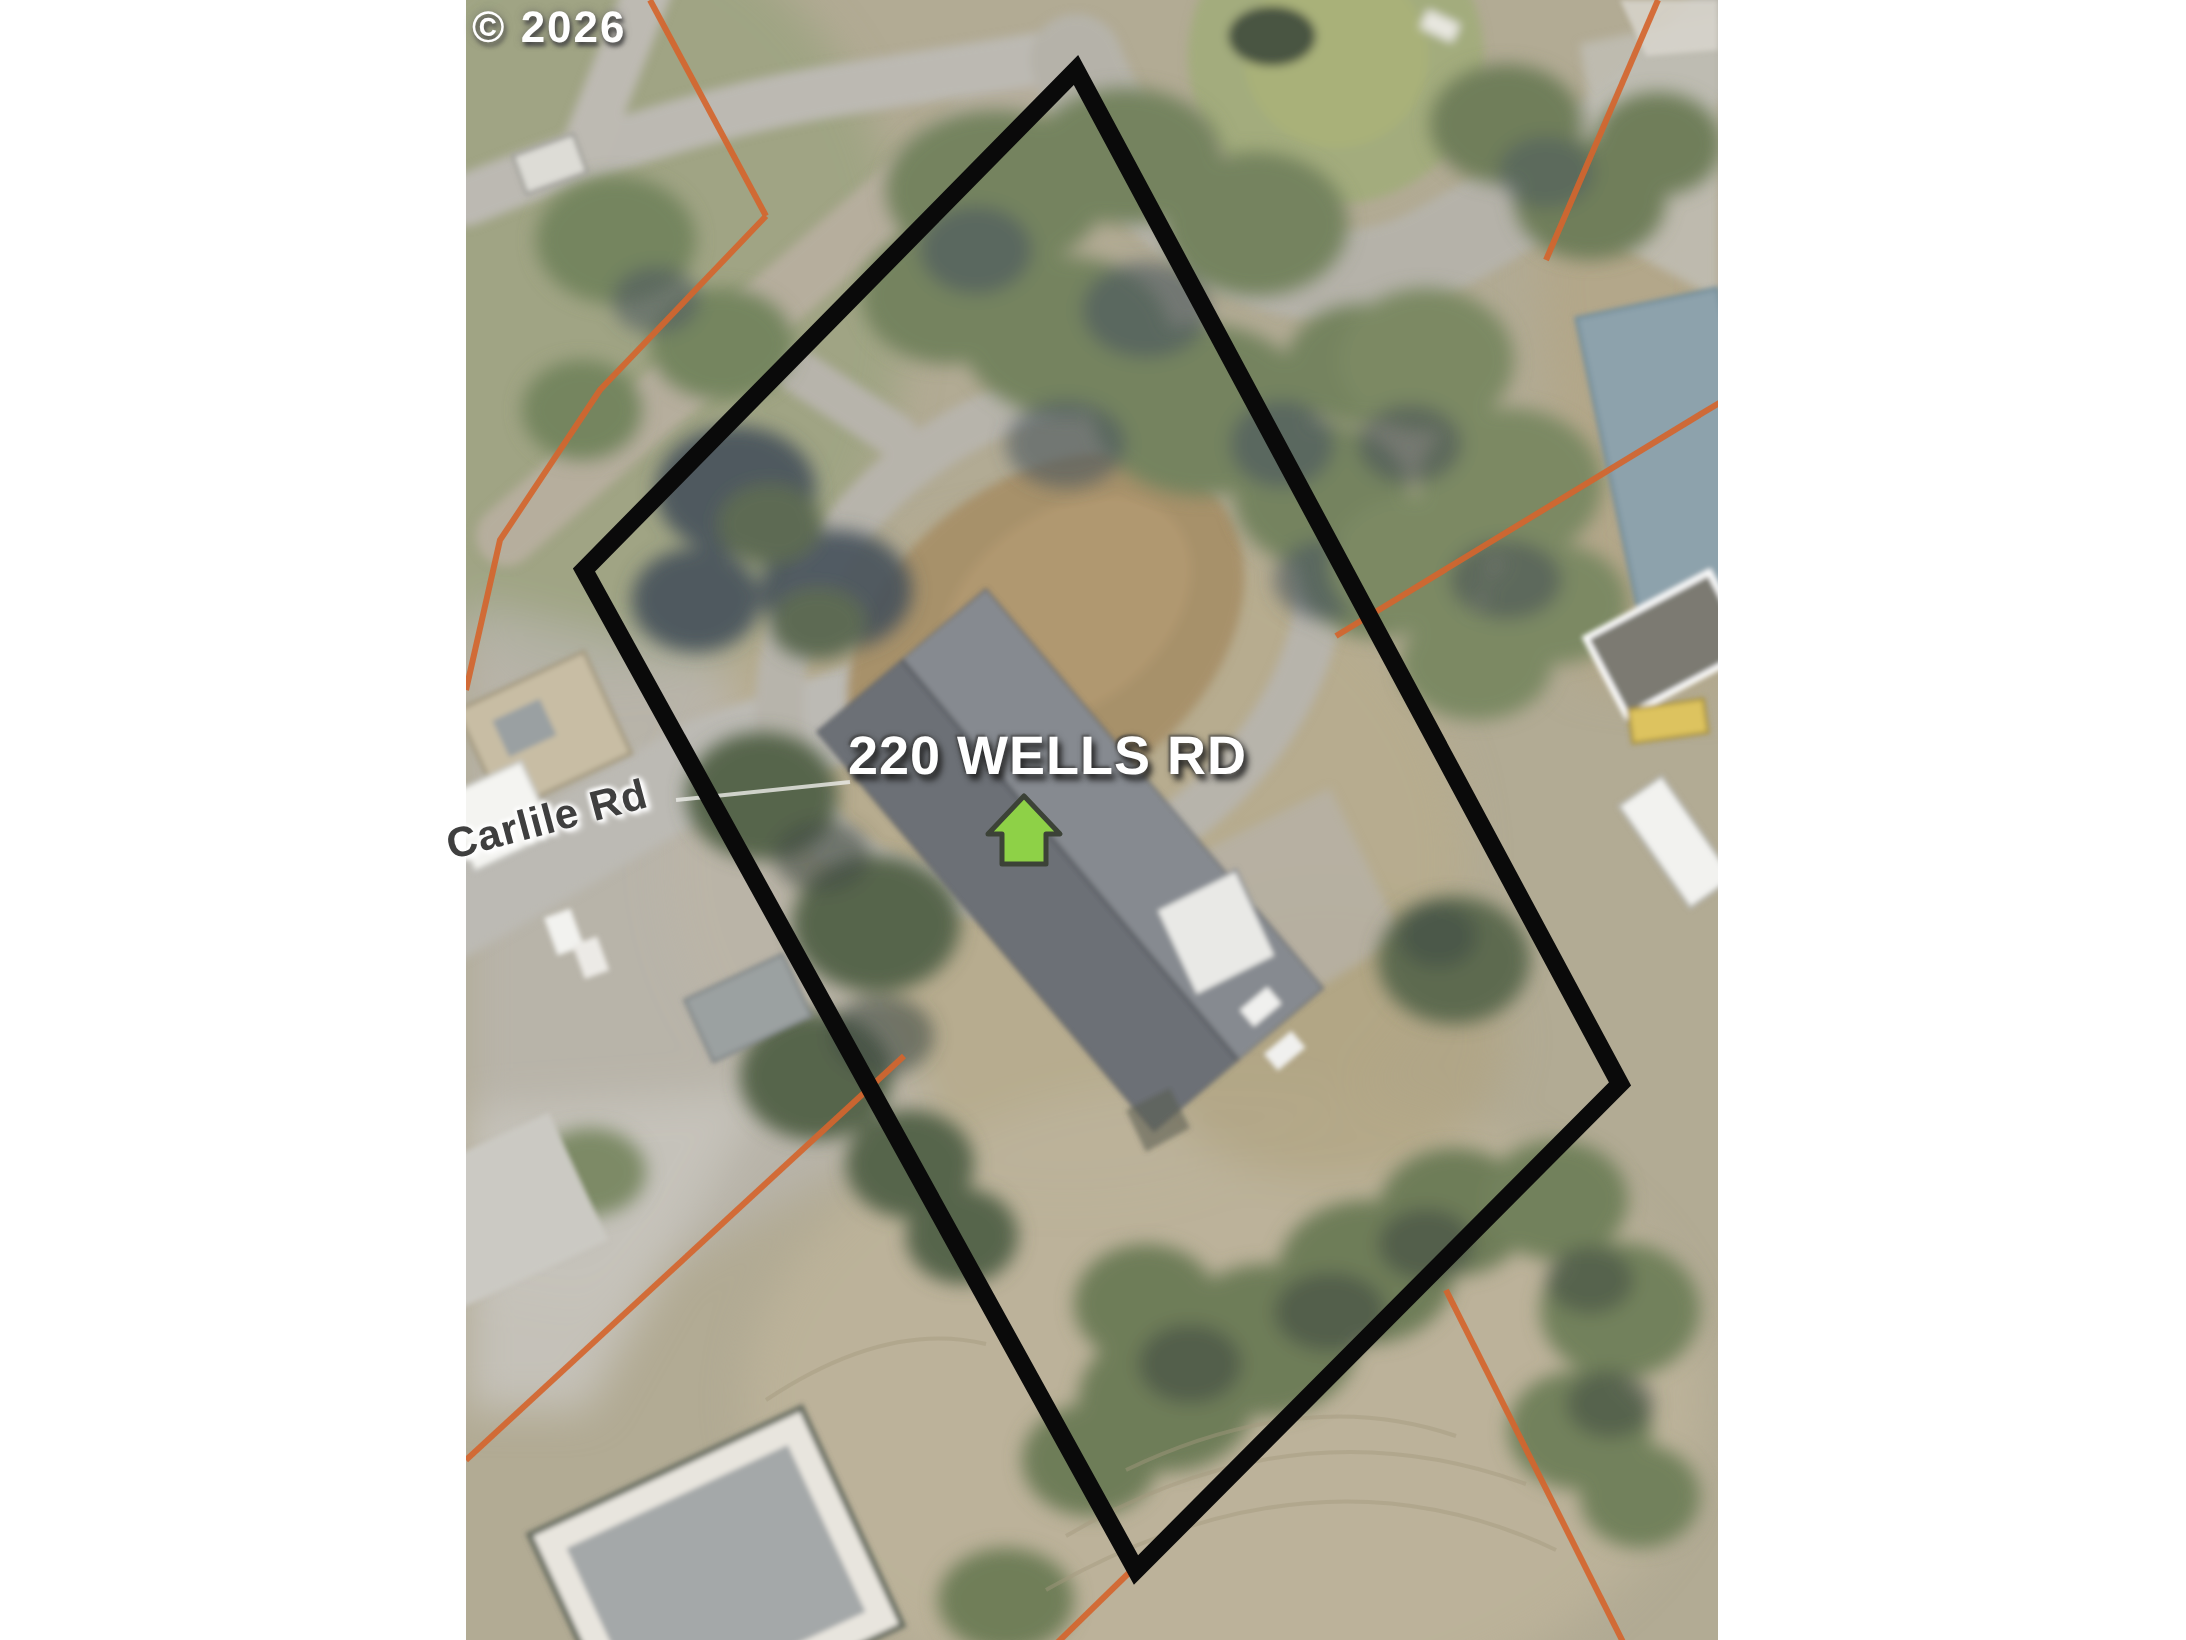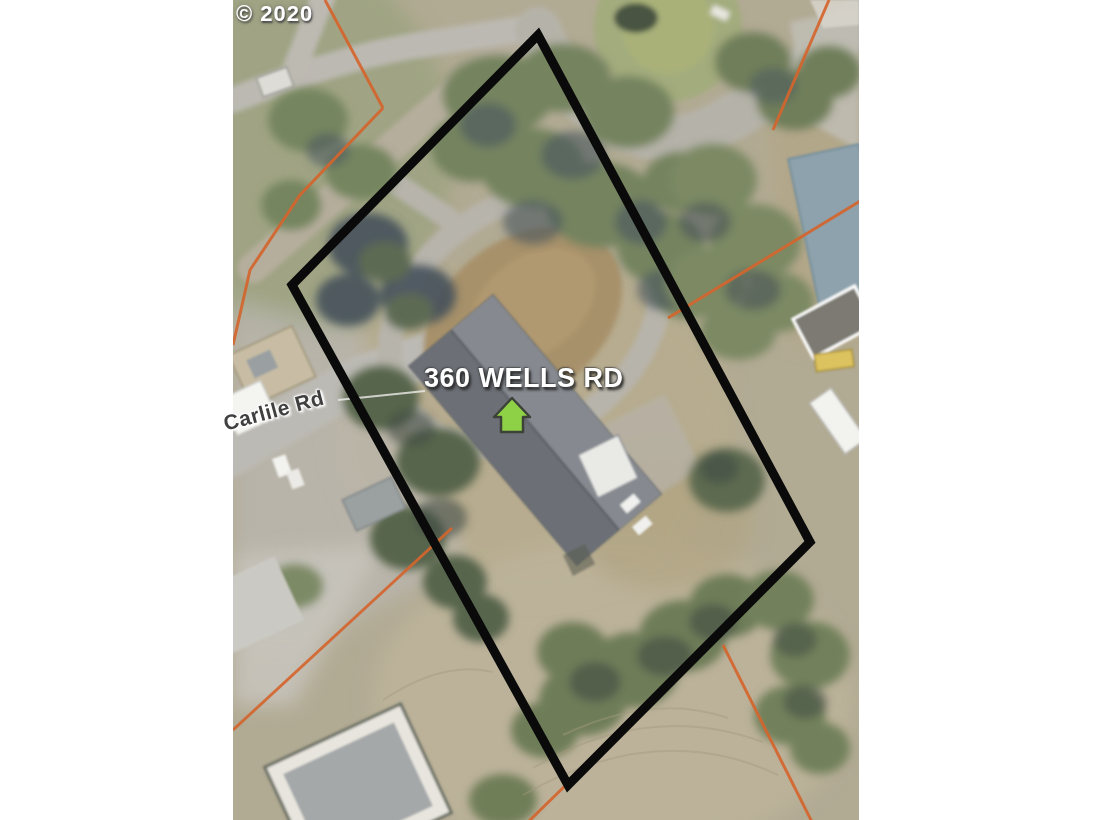--- a/index.html
+++ b/index.html
@@ -210,23 +210,23 @@
         <path d="M596,0 L540,130"></path>
         <path d="M490,645 L579,822"></path>
         <path d="M335,783 L295,822"></path>
         <path d="M0,730 L219,528"></path>
       </g>
 
       <path d="M305,35 L577,542 L335,785 L59,285 Z" fill="none" stroke="#0a0a0a" stroke-width="9" stroke-linejoin="miter"></path>
     </svg>
   </div>
 
-  <div id="copyright-watermark" class="overlay-label">© 2020</div>
-
-  <div id="property-address-label" class="overlay-label">360 WELLS RD</div>
+  <div id="copyright-watermark" class="overlay-label">© 2026</div>
+
+  <div id="property-address-label" class="overlay-label">220 WELLS RD</div>
 
   <svg id="house-marker" viewBox="0 0 40 38">
     <polygon points="20,2 38,21 31,21 31,36 9,36 9,21 2,21" fill="#8ed147"></polygon>
   </svg>
 
   <div id="road-name-label" class="overlay-label">Carlile Rd</div>
 
 </div>
 
 </body></html>

